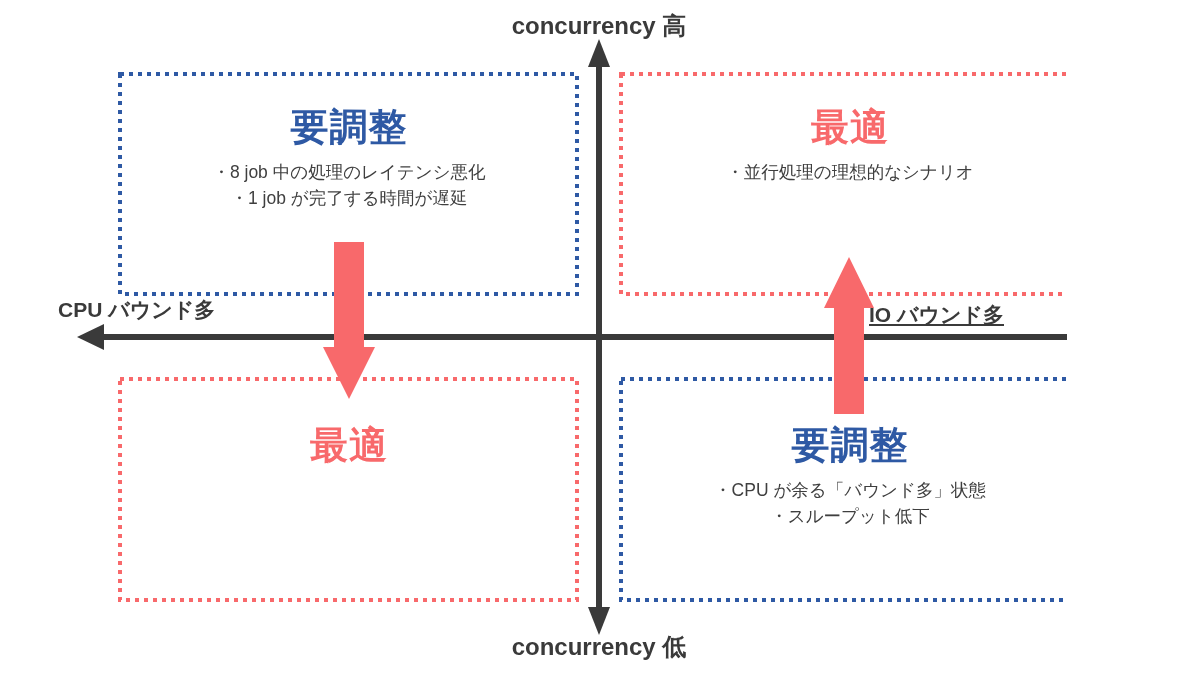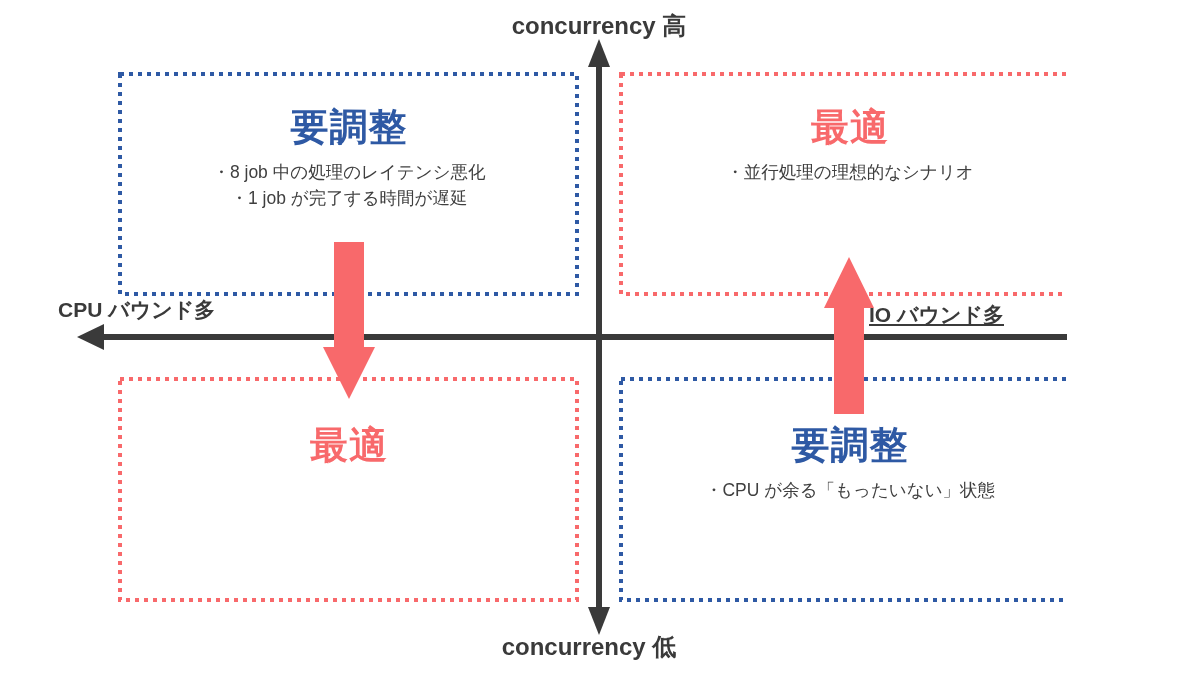--- a/index.html
+++ b/index.html
@@ -76,37 +76,38 @@
 
     <line class="axis-line" x1="96" y1="337" x2="1104" y2="337"></line>
     <polygon class="axis-head" points="77,337 104,324 104,350"></polygon>
     <polygon class="axis-head" points="1122,337 1095,324 1095,350"></polygon>
 
     <polygon class="flow-arrow" points="334,242 364,242 364,347 375,347 349,399 323,347 334,347"></polygon>
     <polygon class="flow-arrow" points="849,257 874,308 864,308 864,414 834,414 834,308 824,308"></polygon>
   </svg>
 
   <div class="axis-label vlabel" style="left:449px;top:10px;">concurrency 高</div>
-  <div class="axis-label vlabel" style="left:439px;top:631px;">concurrency 低</div>
+  <div class="axis-label vlabel" style="left:449px;top:631px;">concurrency 低</div>
   <div class="axis-label hlabel" style="left:58px;top:288px;margin-top:8px;">CPU バウンド多</div>
   <div class="axis-label hlabel" style="right:63px;top:301px;text-decoration:underline;">IO バウンド多</div>
 
   <div class="quad pad-top-row" style="left:120px;">
     <div class="title title-blue">要調整</div>
     <div class="bullet">・8 job 中の処理のレイテンシ悪化</div>
     <div class="bullet">・1 job が完了する時間が遅延</div>
   </div>
 
   <div class="quad pad-top-row" style="left:621px;">
     <div class="title title-pink">最適</div>
     <div class="bullet">・並行処理の理想的なシナリオ</div>
   </div>
 
   <div class="quad pad-bottom-row" style="left:120px;">
     <div class="title title-pink">最適</div>
   </div>
 
   <div class="quad pad-bottom-row" style="left:621px;">
     <div class="title title-blue">要調整</div>
-    <div class="bullet">・CPU が余る「もったいない」状態</div>
+    <div class="bullet">・CPU が余る「バウンド多」状態</div>
+    <div class="bullet">・スループット低下</div>
   </div>
 
 </div>
 
 </body></html>

